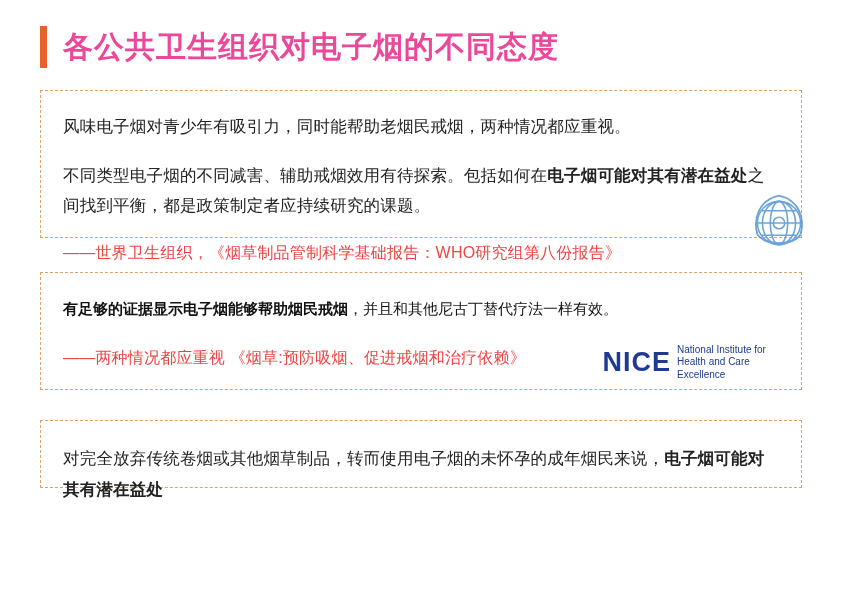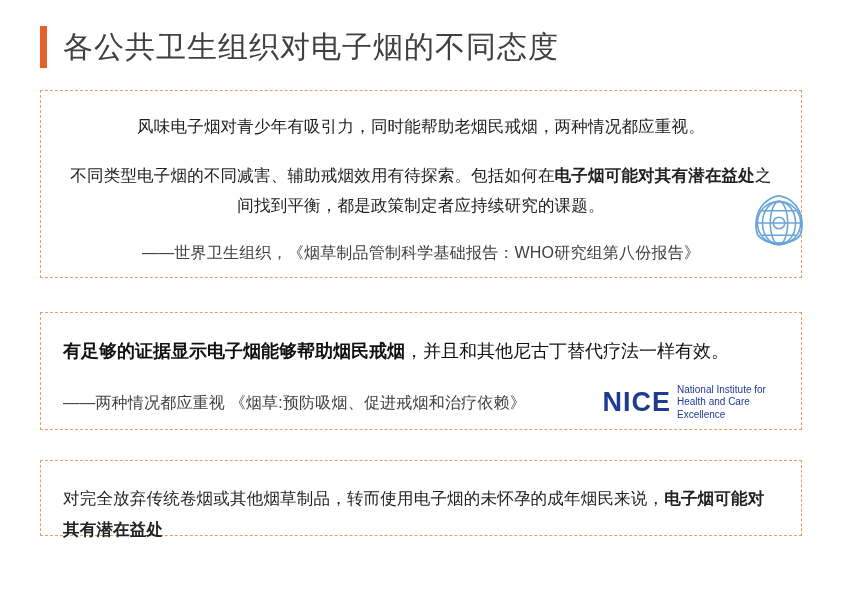--- a/index.html
+++ b/index.html
@@ -32,57 +32,57 @@
   }
   .title-bar {
     width: 7px;
     height: 42px;
     background: #e8612c;
     margin-right: 16px;
     flex: none;
   }
   .title-text {
     font-size: 30px;
-    font-weight: normal;
+    font-weight: bold;
     letter-spacing: 1px;
-    color: #404040;
+    color: #ec4899;
     line-height: 1;
     white-space: nowrap;
   }
 
   
   .card {
     position: relative;
     border: 1px dashed #e0a06a;
     margin: 0 12px;
     box-sizing: border-box;
     background: #fff;
   }
-  .card-1 { margin-top: 22px; height: 188px; padding: 20px 22px 0 22px; text-align: center; }
+  .card-1 { margin-top: 22px; height: 148px; padding: 20px 22px 0 22px; }
   .card-2 { margin-top: 34px; height: 118px; padding: 22px 22px 0 22px; }
-  .card-3 { margin-top: 30px; height: 76px; padding: 22px 22px 0 22px; }
+  .card-3 { margin-top: 30px; height: 68px; padding: 22px 22px 0 22px; }
 
   .para {
     font-size: 16.5px;
     line-height: 1.85;
     color: #222;
     margin: 0 0 18px 0;
     letter-spacing: 0.2px;
   }
   .para.tight { margin-bottom: 0; }
   .para b { font-weight: bold; }
   .source {
     font-size: 16px;
     line-height: 1.7;
-    color: #404040;
+    color: #ef4444;
     margin: 0;
     letter-spacing: 0.2px;
   }
   .para-bold {
-    font-size: 18px;
+    font-size: 15px;
     line-height: 1.8;
     color: #111;
     margin: 0 0 22px 0;
   }
   .para-bold .b { font-weight: bold; }
 
   
   .un-logo {
     position: absolute;
     right: -14px;

